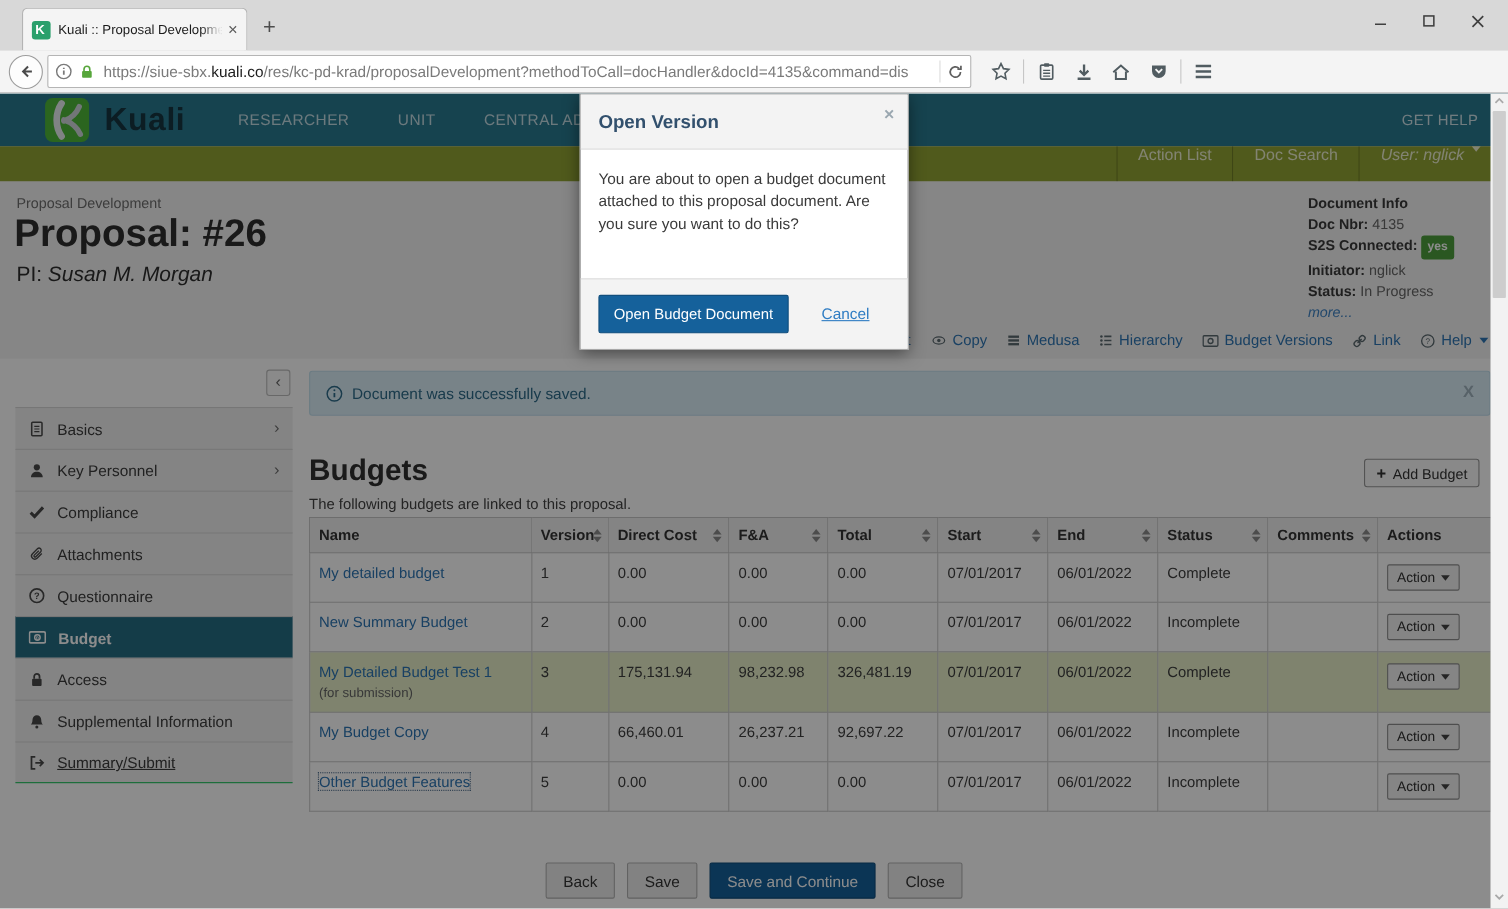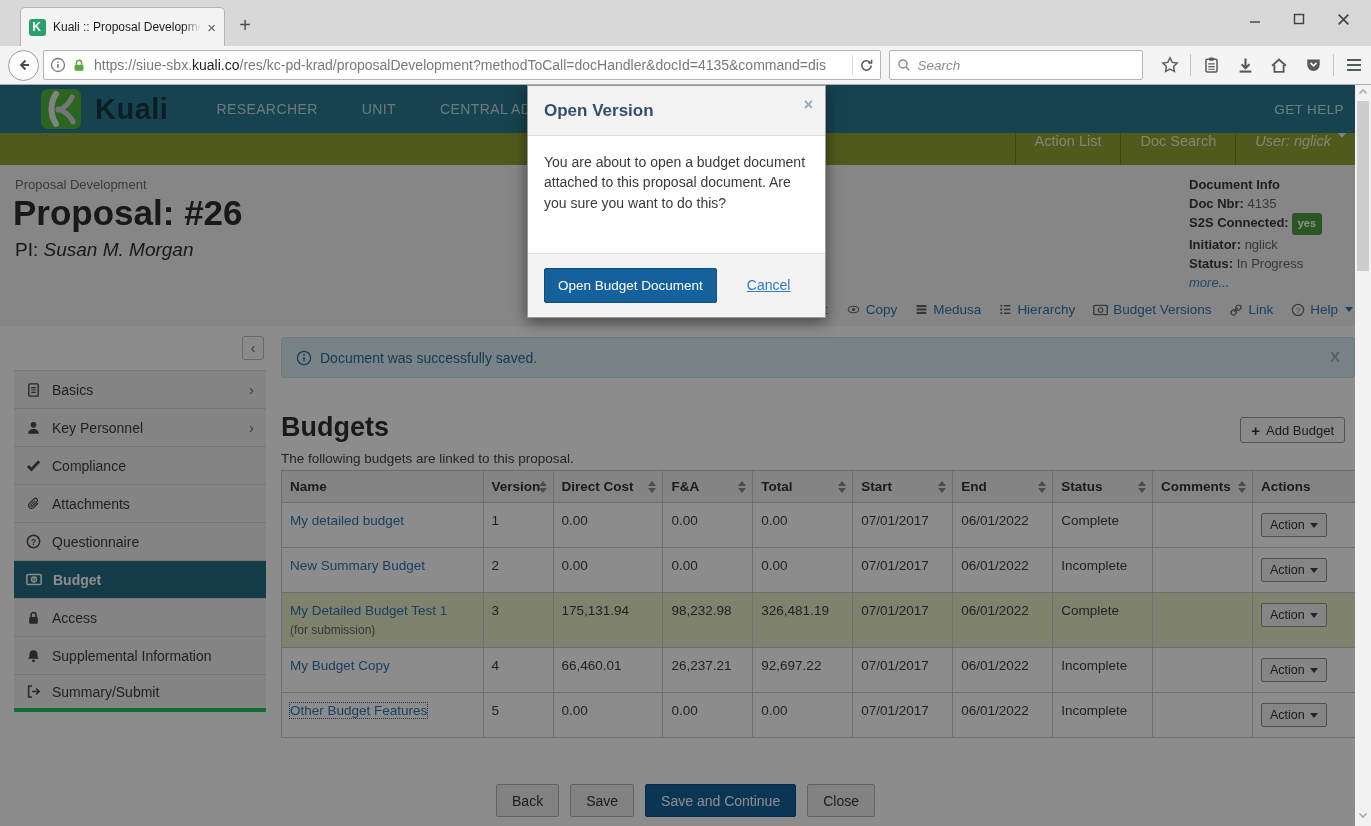--- a/index.html
+++ b/index.html
@@ -59,21 +59,21 @@
   .tb-item { display:flex; align-items:center; gap:5px; color:#2e76b4; }
   .tb-item .ticon { color:#5c6a70; }
   .tb-off { color:#c03a3a; }
   .tb-caret { border-top-color:#2e76b4; margin-left:2px; }
 
   
   .sidebar { position:absolute; left:14px; top:247px; width:252px; }
   .collapse-btn { position:absolute; right:2px; top:4px; width:22px; height:24px; background:#fbfbfb; border:1px solid #bdbdbd; border-radius:3px; color:#666; font-size:15px; text-align:center; line-height:22px; }
   .side-list { position:absolute; top:38px; left:0; right:0; }
   .side-item { height:38px; background:#f1f1f1; border-top:1px solid #d7d7d7; display:flex; align-items:center; padding:0 12px; font-size:14px; color:#3c3c3c; position:relative; }
-  .side-item:last-child { border-bottom:4px solid #22c55e; }
+  .side-item:last-child { border-bottom:1px solid #22c55e;text-decoration:underline; }
   .side-item .sicon { color:#4a4a4a; margin-right:11px; flex:none; }
   .side-item.selected { background:#266d84; color:#fff; font-weight:bold; }
   .side-item.selected .sicon { color:#fff; }
   .side-chevron { position:absolute; right:12px; color:#6d6d6d; font-size:15px; }
 
   .main { position:absolute; left:281px; right:16px; top:241px; }
   .alert { position:absolute; top:11px; left:0; right:0; height:41px; background:#dbeef8; border:1px solid #c2e0ee; border-radius:3px; display:flex; align-items:center; padding:0 14px; color:#2e6c8a; font-size:14px; }
   .alert .aicon { margin-right:8px; color:#2e6c8a; }
   .alert-close { position:absolute; right:14px; top:10px; color:#9fb2bd; font-size:15px; font-weight:bold; }
   .bheading { position:absolute; top:86px; left:0; font-size:27px; font-weight:600; color:#303030; }
@@ -167,29 +167,20 @@
           </svg>
       </span>
       <span class="urltext"><span>https://siue-sbx.</span><b>kuali.co</b><span>/res/kc-pd-krad/proposalDevelopment?methodToCall=docHandler&amp;docId=4135&amp;command=dis</span></span>
       <span class="sep"></span>
       <span style="color:#5f5f5f">
         <svg width="15" height="15" viewBox="0 0 16 16">
             <path d="M13 8a5 5 0 1 1-1.5-3.6" fill="none" stroke="currentColor" stroke-width="1.7"></path>
             <path d="M13.4 1.8v3.4H10" fill="none" stroke="currentColor" stroke-width="1.7"></path>
           </svg>
       </span>
-    </div>
-    <div class="searchbar">
-      <span style="margin-right:6px;color:#8a8a8a">
-        <svg width="14" height="14" viewBox="0 0 16 16">
-            <circle cx="6.8" cy="6.8" r="4.6" fill="none" stroke="currentColor" stroke-width="1.6"></circle>
-            <path d="M10.3 10.3L14 14" stroke="currentColor" stroke-width="1.8"></path>
-          </svg>
-      </span>
-      <input type="text" placeholder="Search" style="">
     </div>
     <div class="chrome-icons">
       <span class="cicon">
         <svg width="18" height="18" viewBox="0 0 16 16">
             <path d="M8 1.6l2 4.1 4.4.6-3.2 3.1.8 4.4L8 11.7l-4 2.1.8-4.4L1.6 6.3 6 5.7z" fill="none" stroke="currentColor" stroke-width="1.3"></path>
           </svg>
       </span>
       <span class="vsep"></span>
       <span class="cicon">
         <svg width="17" height="18" viewBox="0 0 16 16">

